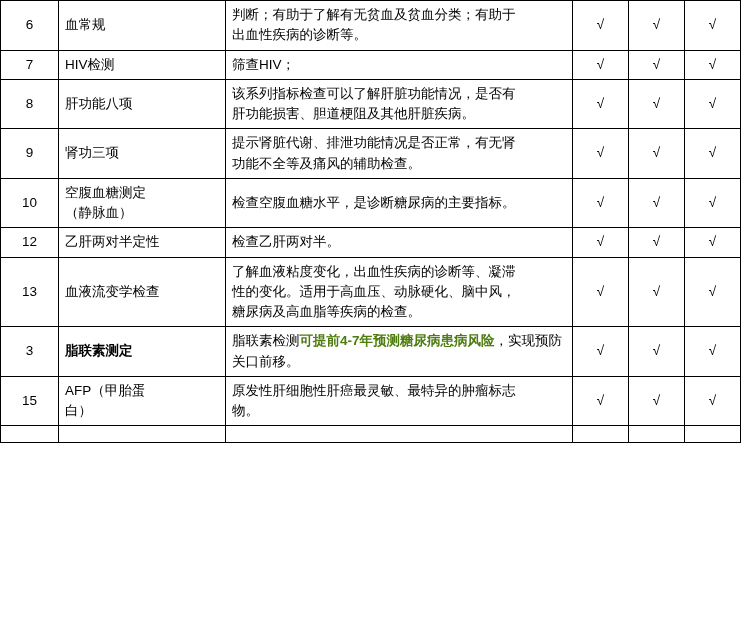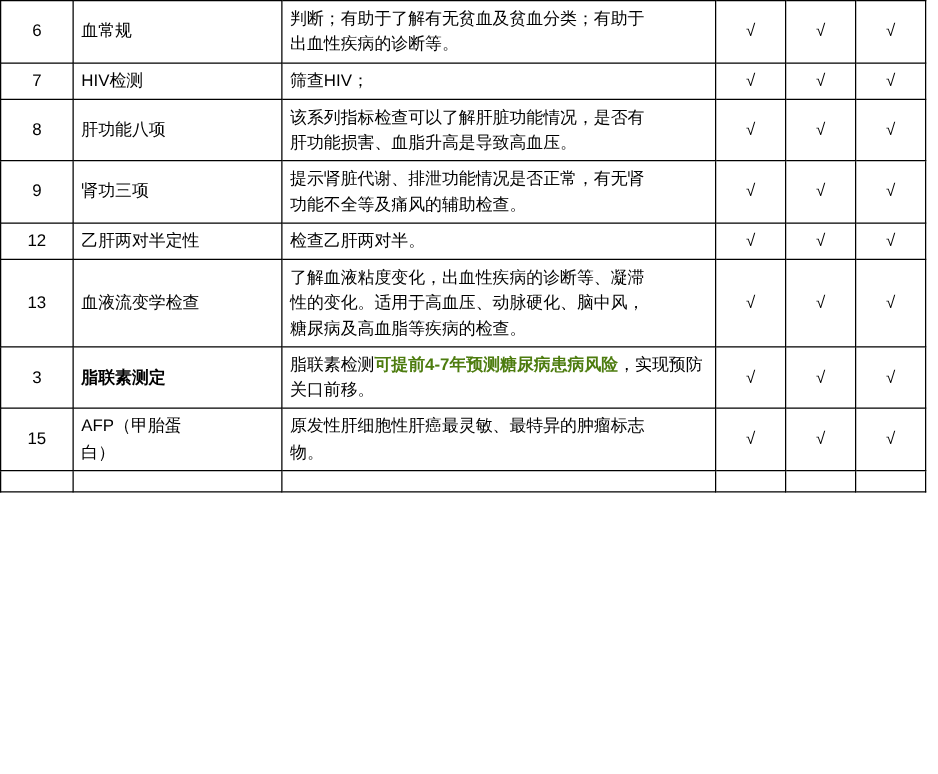--- a/index.html
+++ b/index.html
@@ -104,39 +104,50 @@
         <td class="mark">√</td>
         <td class="mark">√</td>
         <td class="mark">√</td>
       </tr>
 
       <tr>
         <td class="no">8</td>
         <td class="name">肝功能八项</td>
         <td class="desc">
           <span>该系列指标检查可以了解肝脏功能情况，是否有</span><br>
-          <span>肝功能损害、血脂升高是导致高血压。</span>
+          <span>肝功能损害、胆道梗阻及其他肝脏疾病。</span>
         </td>
         <td class="mark">√</td>
         <td class="mark">√</td>
         <td class="mark">√</td>
       </tr>
 
       <tr>
         <td class="no">9</td>
         <td class="name">肾功三项</td>
         <td class="desc">
           <span>提示肾脏代谢、排泄功能情况是否正常，有无肾</span><br>
           <span>功能不全等及痛风的辅助检查。</span>
         </td>
         <td class="mark">√</td>
         <td class="mark">√</td>
         <td class="mark">√</td>
       </tr>
 
+      <tr>
+        <td class="no">10</td>
+        <td class="name">
+          <span>空腹血糖测定</span><br>
+          <span>（静脉血）</span>
+        </td>
+        <td class="desc">检查空腹血糖水平，是诊断糖尿病的主要指标。</td>
+        <td class="mark">√</td>
+        <td class="mark">√</td>
+        <td class="mark">√</td>
+      </tr>
 
 
       <tr>
         <td class="no">12</td>
         <td class="name">乙肝两对半定性</td>
         <td class="desc">检查乙肝两对半。</td>
         <td class="mark">√</td>
         <td class="mark">√</td>
         <td class="mark">√</td>
       </tr>

